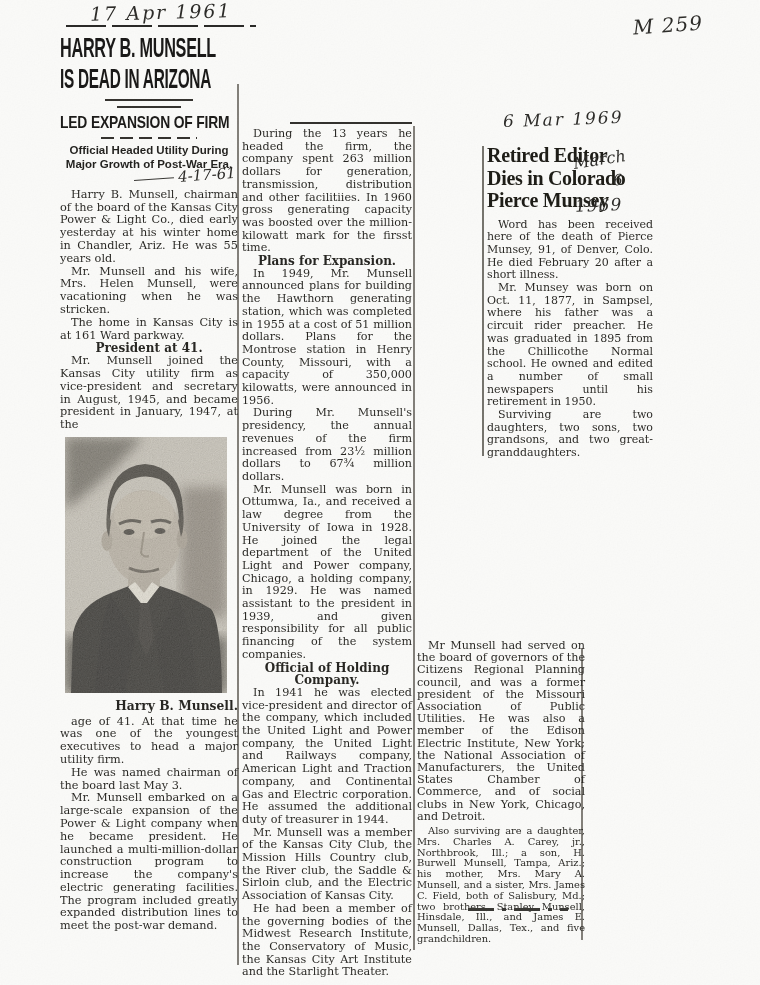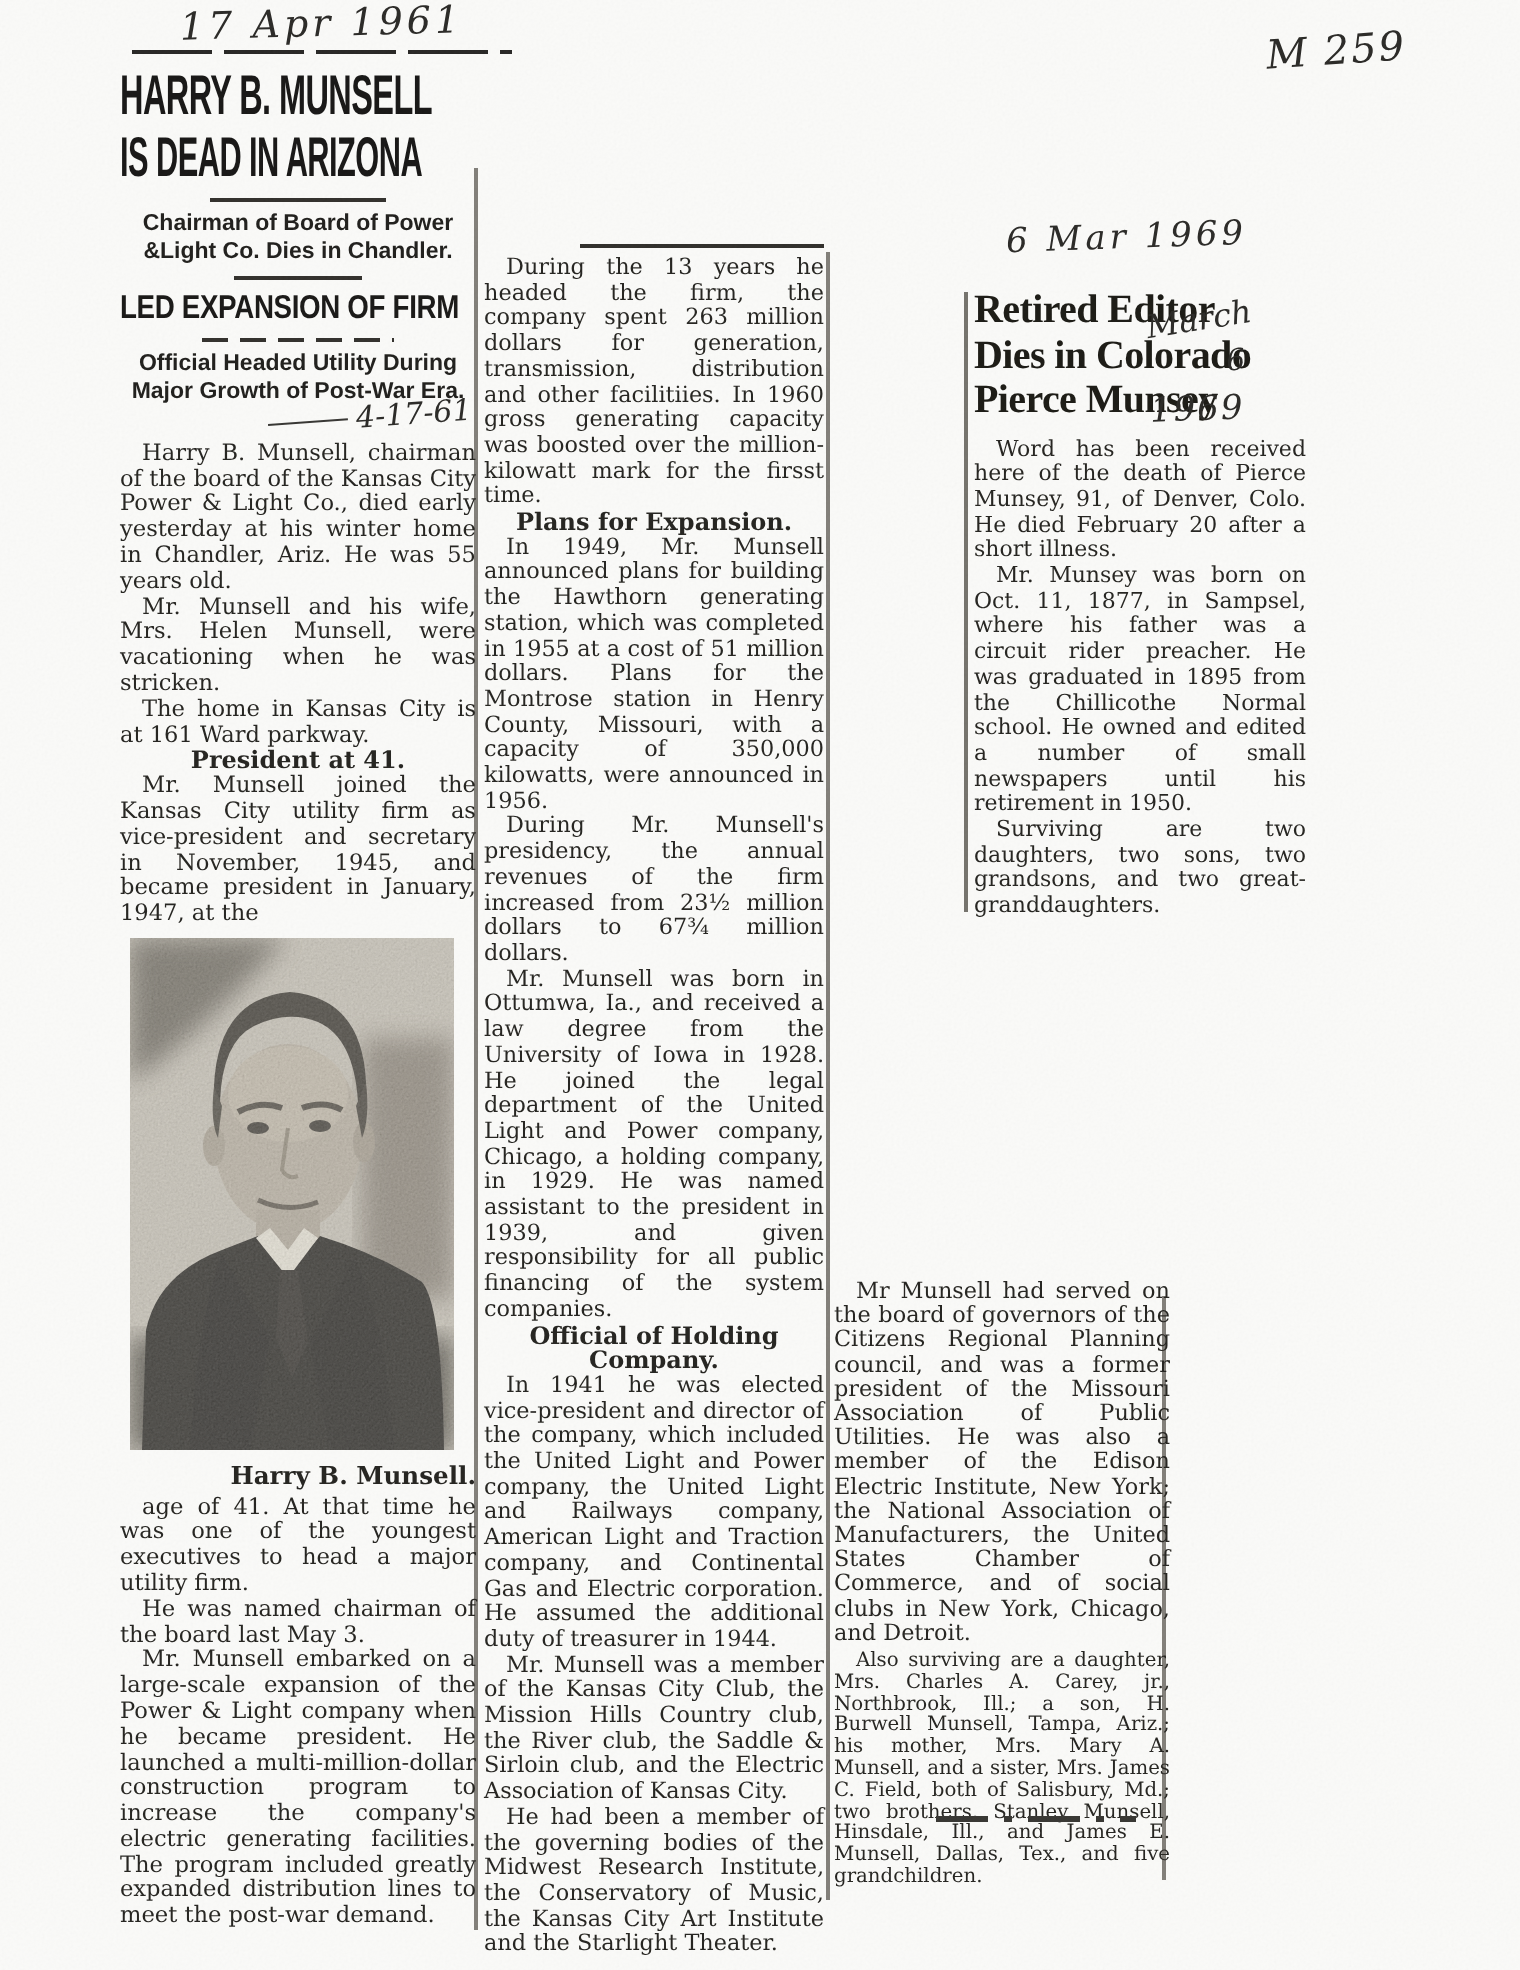--- a/index.html
+++ b/index.html
@@ -76,34 +76,33 @@
   <div id="hw-right-date" class="hw">6 Mar 1969</div>
 
   <div class="vrule" style="left:237px;top:84px;height:881px;"></div>
   <div class="vrule" style="left:413px;top:126px;height:824px;"></div>
   <div class="vrule" style="left:581px;top:648px;height:292px;"></div>
 
   <div id="left-col" class="news-body">
     <span class="hl-line hl1">HARRY B. MUNSELL</span>
     <span class="hl-line hl2">IS DEAD IN ARIZONA</span>
     <div class="rule-center"></div>
-    <div class="deck">Chairman of Board of Power &amp;Light Co. Dies in Chandler.</div>
     <div class="rule-center small"></div>
     <span class="banner">LED EXPANSION OF FIRM</span>
     <div class="rule-dashes"></div>
     <div class="deck">Official Headed Utility During Major Growth of Post-War Era.</div>
     <div class="hw-inline hw">
       <span class="dash"></span>
       <span class="txt">4-17-61</span>
     </div>
     <p>Harry B. Munsell, chairman of the board of the Kansas City Power &amp; Light Co., died early yesterday at his winter home in Chandler, Ariz. He was 55 years old.</p>
     <p>Mr. Munsell and his wife, Mrs. Helen Munsell, were vacationing when he was stricken.</p>
     <p>The home in Kansas City is at 161 Ward parkway.</p>
     <p class="crosshead">President at 41.</p>
-    <p>Mr. Munsell joined the Kansas City utility firm as vice-president and secretary in November, 1945, and became president in January, 1947, at the</p>
+    <p>Mr. Munsell joined the Kansas City utility firm as vice-president and secretary in August, 1945, and became president in January, 1947, at the</p>
 
     
     <svg id="photo-fig" width="162" height="256" viewBox="0 0 162 256">
       <defs>
         <filter id="blur6">
             <feGaussianBlur stdDeviation="6"></feGaussianBlur>
           </filter>
         <filter id="blur3">
             <feGaussianBlur stdDeviation="3"></feGaussianBlur>
           </filter>

